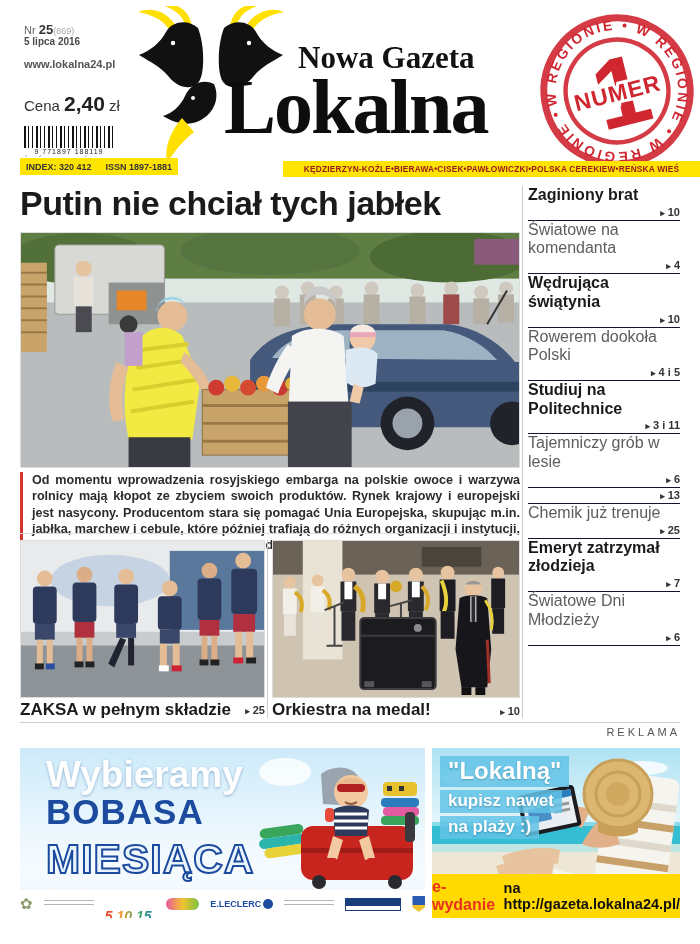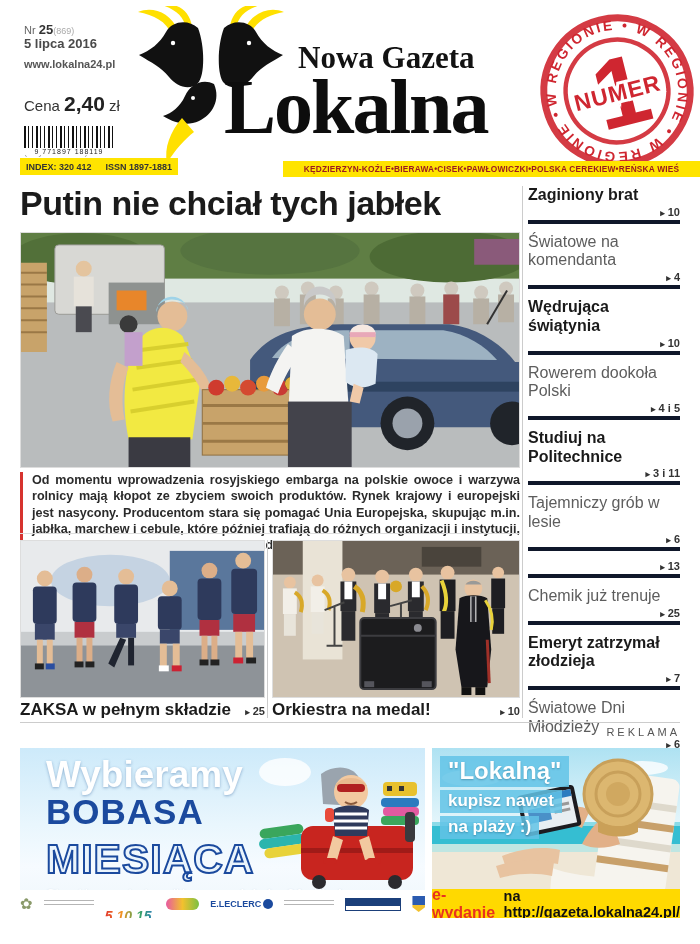--- a/index.html
+++ b/index.html
@@ -3,21 +3,21 @@
 <meta charset="utf-8">
 <style>
   * { margin:0; padding:0; box-sizing:border-box; }
   body { background:#fff; font-family:"Liberation Sans", sans-serif; }
   #page { position:relative; width:700px; height:944px; background:#fff; overflow:hidden; }
 
   
   .issue { position:absolute; left:24px; top:22px; font-size:11px; color:#666; }
   .issue b { font-size:13px; color:#333; }
   .issue .paren { font-size:9px; color:#aaa; }
-  .date { position:absolute; left:24px; top:36px; font-size:13px; font-weight:bold; color:#4a4a4a; }
+  .date { position:absolute; left:24px; top:36px; font-size:10px; font-weight:bold; color:#4a4a4a; }
   .website { position:absolute; left:24px; top:58px; font-size:11px; font-weight:bold; color:#555; }
   .price { position:absolute; left:24px; top:92px; font-size:15px; color:#333; }
   .price b { font-size:21px; color:#222; }
   .vat { position:absolute; left:24px; top:112px; font-size:9px; color:#999;margin-top:35px; }
   .barcode { position:absolute; left:24px; top:126px; width:90px; height:26px;
     background:repeating-linear-gradient(90deg,#111 0 2px,#fff 2px 4px,#111 4px 5px,#fff 5px 8px,#111 8px 9px,#fff 9px 12px); }
   .barcode-digits { position:absolute; left:24px; top:148px; width:90px; font-size:7px; letter-spacing:1px; color:#222; background:#fff; text-align:center; }
   .index-strip { position:absolute; left:20px; top:158px; width:158px; height:17px; background:#ffe400;
     display:flex; align-items:center; justify-content:space-between; padding:0 6px; font-size:9px; font-weight:bold; color:#333; }
 
@@ -43,28 +43,28 @@
   .lead { position:absolute; left:20px; top:472px; width:500px; border-left:3px solid #d6332f; padding-left:9px;
     font-size:12.6px; font-weight:bold; line-height:1.3; color:#2b2b2b; text-align:justify; }
   .lead .pageref { position:absolute; right:2px; bottom:1px; background:#fff; padding-left:6px; font-size:11px; color:#333; }
 
   
   .photo-box { position:absolute; top:540px; height:158px; border:1px solid #ddd; }
   .photo-left { left:20px; width:245px; }
   .photo-right { left:272px; width:248px; }
   .caption-row { position:absolute; top:700px; height:19px; display:flex; align-items:baseline; justify-content:space-between;
     border-bottom:0; font-weight:800; font-size:17px; color:#1b1b1b; }
-  .caption-left { left:20px; width:245px; }
+  .caption-left { left:20px; width:245px;align-items:center; }
   .caption-right { left:272px; width:248px; }
   .pageref { font-size:11px; font-weight:bold; color:#333; white-space:nowrap; }
   .pageref .arr { font-size:9px; }
 
   
   .sidebar { position:absolute; left:528px; top:186px; width:152px; }
-  .sb-item { border-bottom:4px solid #0f172a; padding-bottom:2px; margin-bottom:9px; }
+  .sb-item { border-bottom:1px solid #0f172a; padding-bottom:2px; margin-bottom:0; }
   .sb-title { font-size:16px; line-height:1.17; }
   .sb-item.bold .sb-title { font-weight:bold; color:#1a1a1a; }
   .sb-item.reg .sb-title { font-weight:normal; color:#5d5d5d; }
   .sb-page { text-align:right; font-size:11px; font-weight:bold; color:#333; margin-top:1px; }
   .sb-page .arr { font-size:9px; }
 
   .reklama { position:absolute; right:20px; top:726px; font-size:11px; letter-spacing:3px; color:#555; }
 
   
   .ad-bobas { position:absolute; left:20px; top:748px; width:405px; height:170px;
@@ -87,21 +87,21 @@
     background:linear-gradient(180deg,#1b3f7a 0 7px,#fff 7px); }
   .sp-crest { width:13px; height:16px; background:linear-gradient(180deg,#2b5bb0 55%,#f2c12e 55%); clip-path:polygon(0 0,100% 0,100% 70%,50% 100%,0 70%); }
   .sp-clover { color:#8a9a6a; font-size:15px; }
 
   
   .ad-beach { position:absolute; left:432px; top:748px; width:248px; height:170px; overflow:hidden; background:#bfe9f5; }
   .beach-text { position:absolute; left:8px; top:8px; z-index:3; }
   .bt-line { display:table; color:#fff; font-weight:800; background:rgba(98,195,230,.85); padding:1px 8px 2px; margin-bottom:3px; text-shadow:0 1px 2px rgba(0,60,90,.35); }
   .bt-1 { font-size:24px; }
   .bt-2, .bt-3 { font-size:17px; }
-  .beach-strip { position:absolute; left:0; bottom:0; width:100%; height:29px; background:#ffd900; z-index:3;
+  .beach-strip { position:absolute; left:0; bottom:0; width:100%; height:44px; background:#ffd900; z-index:3;
     display:flex; align-items:center; justify-content:center; gap:5px; font-weight:800; }
   .bs-red { font-size:16px; color:#e8321f; }
   .bs-black { font-size:14.5px; color:#111; }
 </style>
 </head>
 <body>
 
 <div id="page">
 
   <div class="issue"><span>Nr </span><b>25</b><span class="paren">(869)</span></div>

